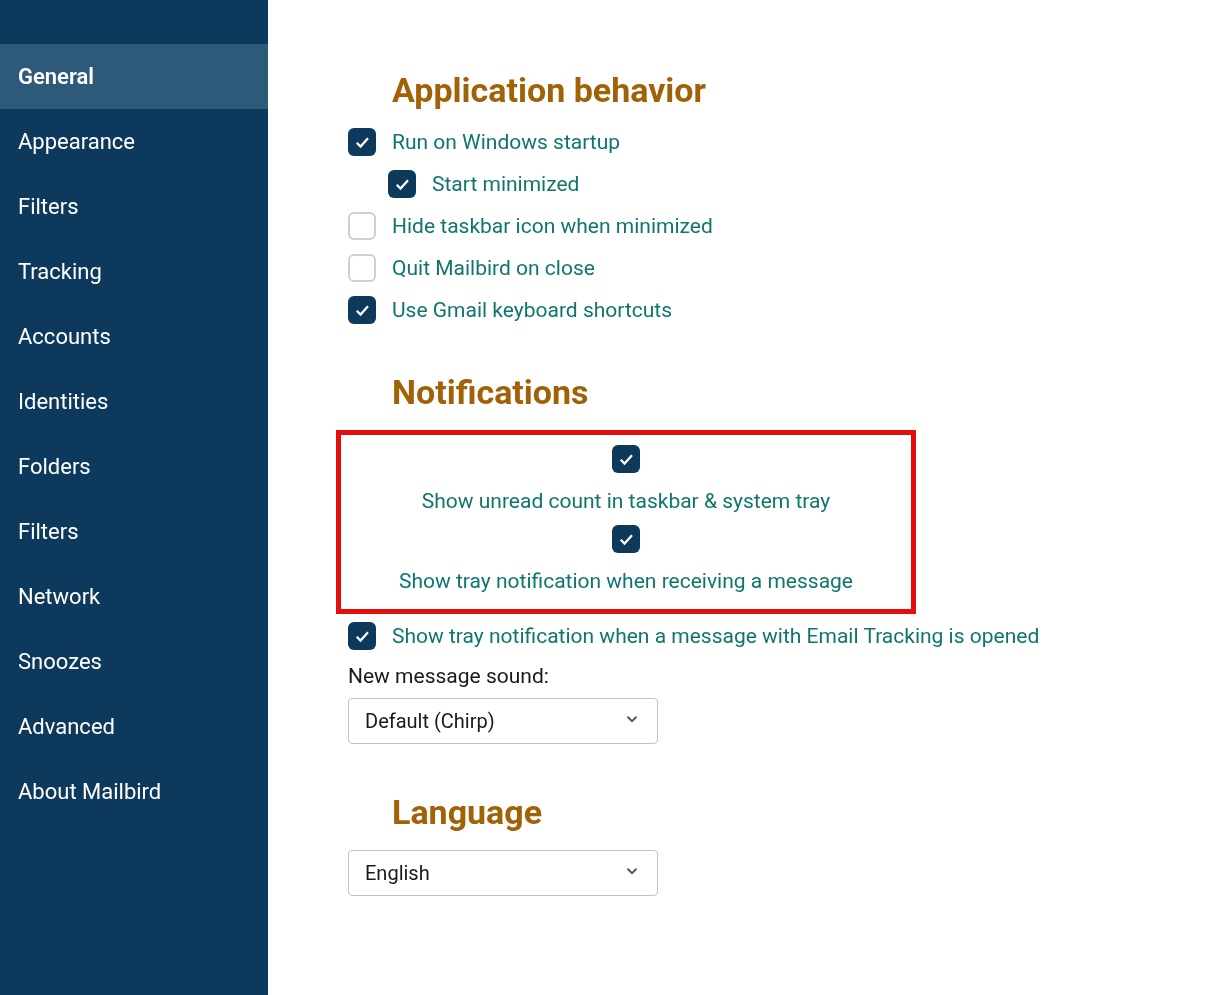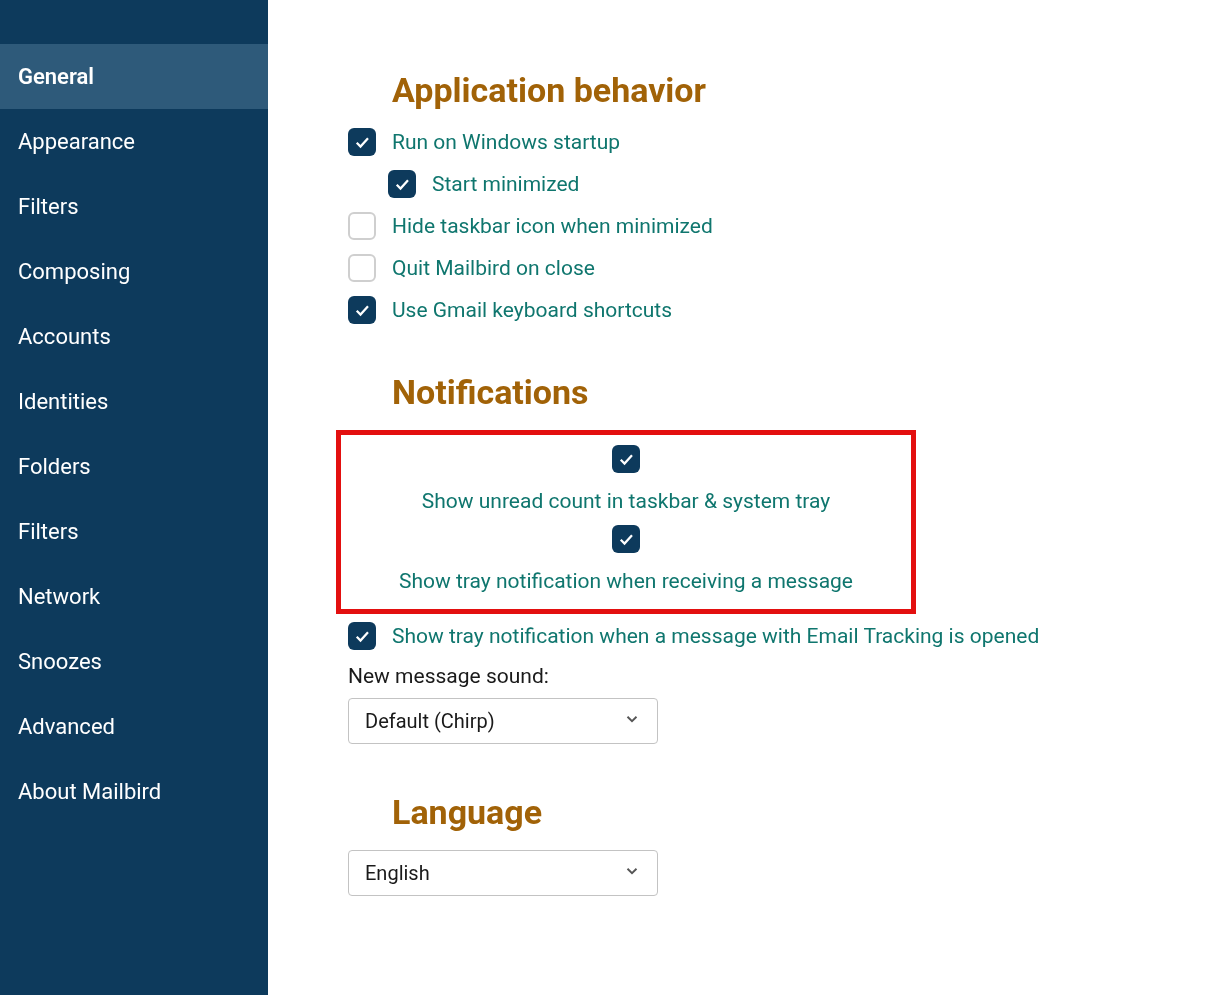--- a/index.html
+++ b/index.html
@@ -131,21 +131,21 @@
   <div class="sidebar-item active">
       <span>General</span>
     </div>
   <div class="sidebar-item">
       <span>Appearance</span>
     </div>
   <div class="sidebar-item">
       <span>Filters</span>
     </div>
   <div class="sidebar-item">
-      <span>Composing</span>
+      <span>Tracking</span>
     </div>
   <div class="sidebar-item">
       <span>Accounts</span>
     </div>
   <div class="sidebar-item">
       <span>Identities</span>
     </div>
   <div class="sidebar-item">
       <span>Folders</span>
     </div>

